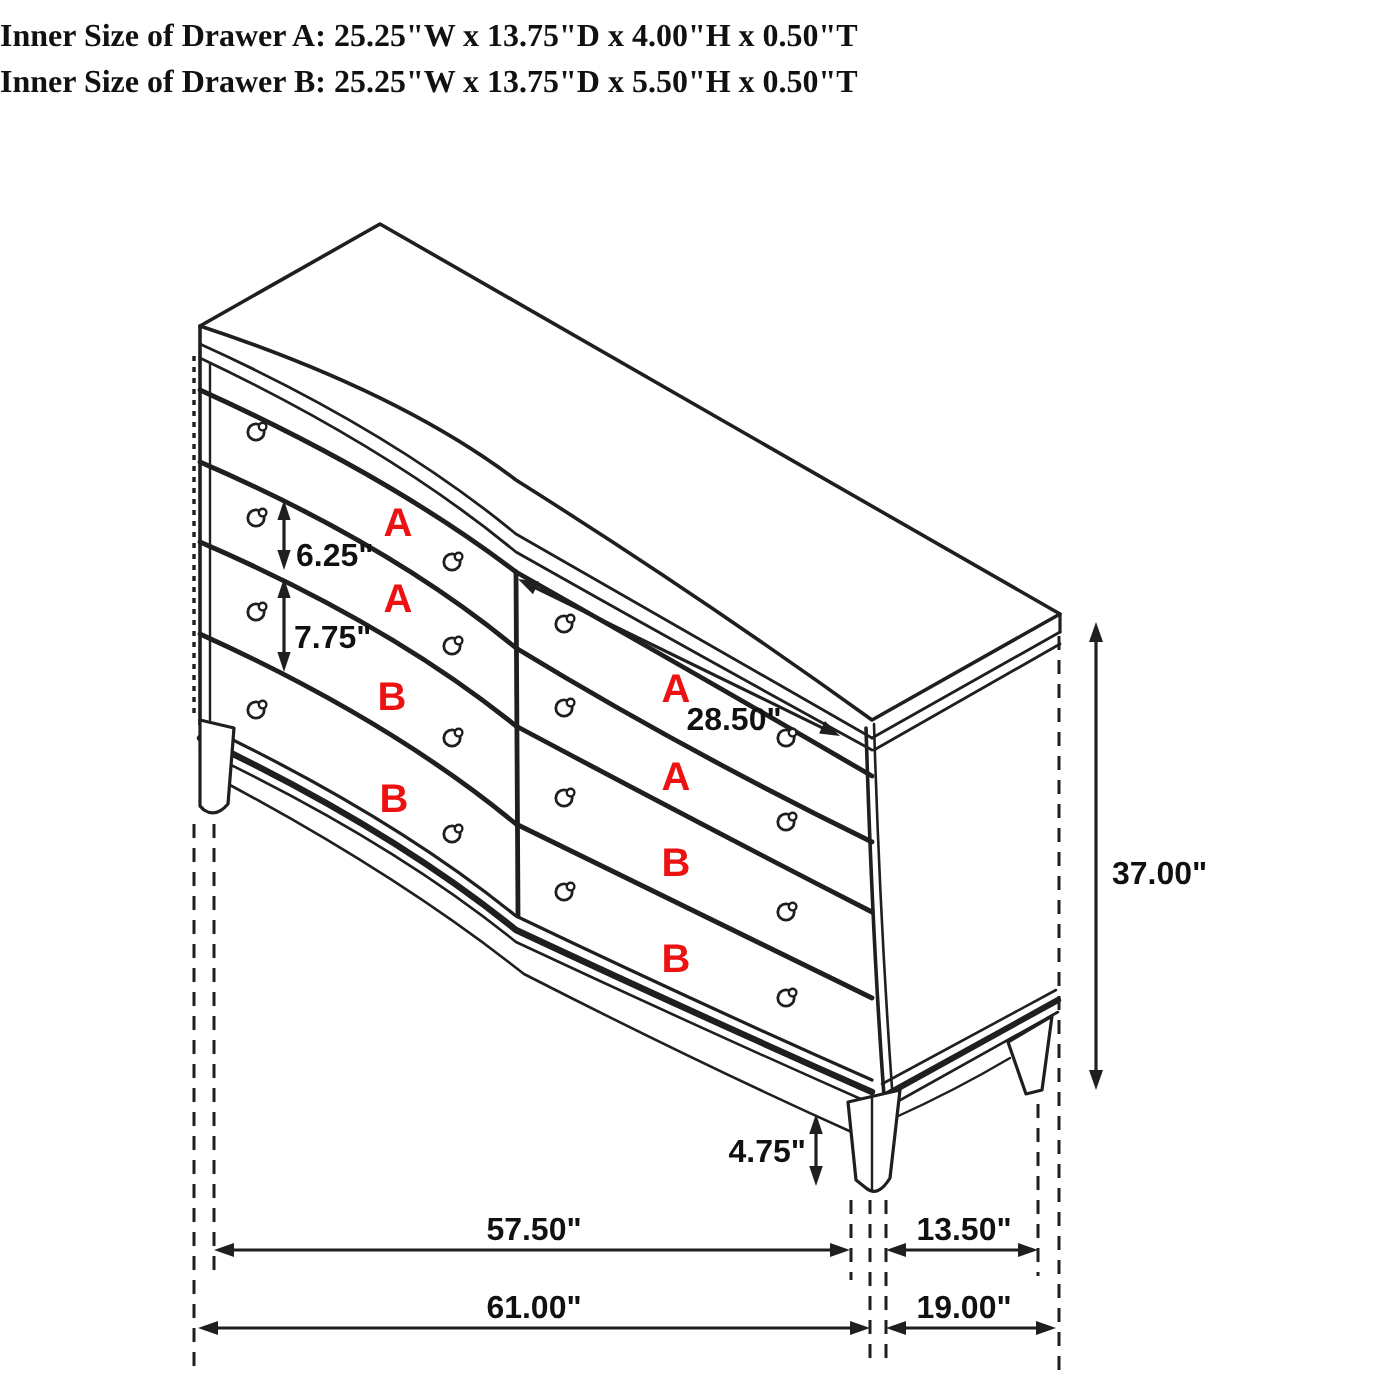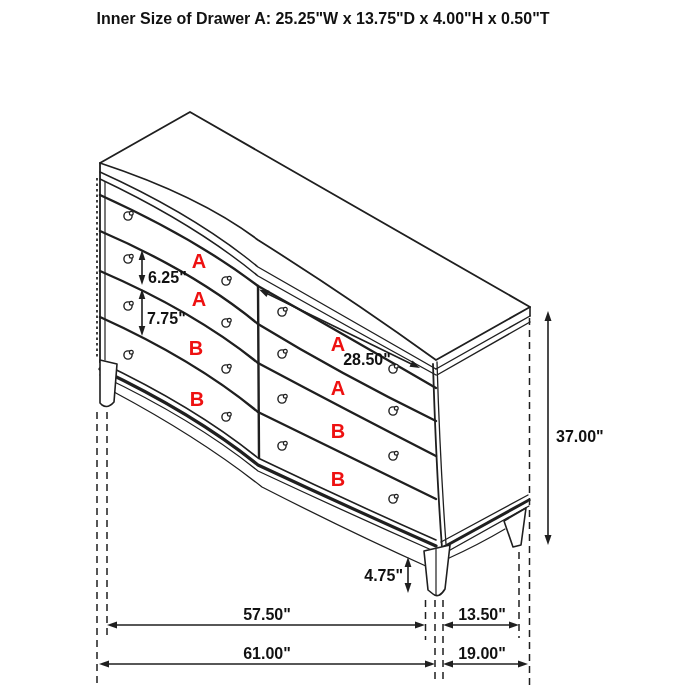--- a/index.html
+++ b/index.html
@@ -1,39 +1,40 @@
 <!DOCTYPE html>
 <html><head>
 <meta charset="utf-8">
 <style>
   html,body{margin:0;padding:0;}
   body{
     width:700px;height:700px;background:#ffffff;position:relative;overflow:hidden;
     font-family:"Liberation Sans",sans-serif;
   }
   .header{
-    position:absolute;top:7px;left:0;width:646px;text-align:center;
-    font-size:16px;font-weight:bold;color:#111;line-height:23px;white-space:nowrap;
+    position:absolute;top:7px;left:0;width:646px;
+    font-size:16px;font-weight:bold;color:#111;line-height:23px;white-space:nowrap;font-family:Liberation Serif, serif;
   }
   svg{position:absolute;left:0;top:0;}
   .ln{stroke:#1f1f1f;fill:none;stroke-linecap:round;stroke-linejoin:round;}
   .fillw{fill:#ffffff;}
   .dash{stroke:#1f1f1f;fill:none;stroke-width:1.5;stroke-dasharray:7 5;}
   .serr{stroke:#1f1f1f;fill:none;stroke-width:1.7;stroke-dasharray:2.5 3;}
   .dim{stroke:#1f1f1f;stroke-width:1.6;fill:none;}
   .head{fill:#1f1f1f;stroke:none;}
   .dimtxt{font-size:16px;font-weight:bold;fill:#111;}
   .redtxt{font-size:20px;font-weight:bold;fill:#ee1111;text-anchor:middle;}
   .knob{stroke:#1f1f1f;fill:#ffffff;}
 </style>
 </head>
 <body>
 
 <div class="header">
   <div>Inner Size of Drawer A: 25.25"W x 13.75"D x 4.00"H x 0.50"T</div>
+  <div>Inner Size of Drawer B: 25.25"W x 13.75"D x 5.50"H x 0.50"T</div>
 </div>
 
 <svg width="700" height="700" viewBox="0 0 700 700">
 
   <g>
 
     <g>
       <path class="ln fillw" stroke-width="1.8" d="M100,163 L190,112 L530,307 L436,360 Q350,298 258,240 Q200,196 100,163 Z"></path>
       <path class="ln" stroke-width="1.6" d="M530,307 L530,316"></path>
       <path class="ln" stroke-width="1.4" d="M100,172 Q195,215 258,267 Q350,320 436,369"></path>

